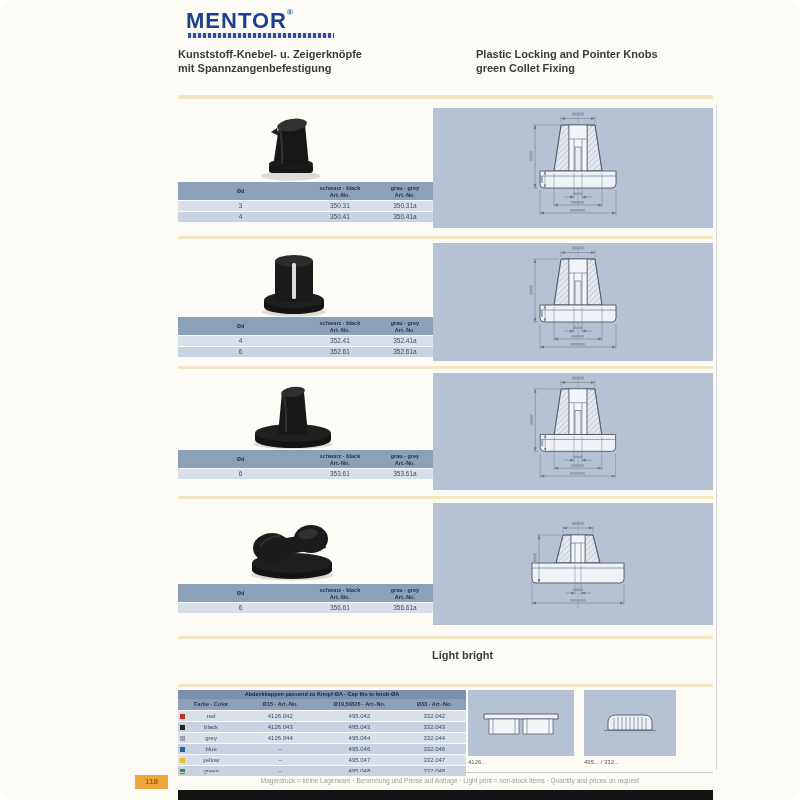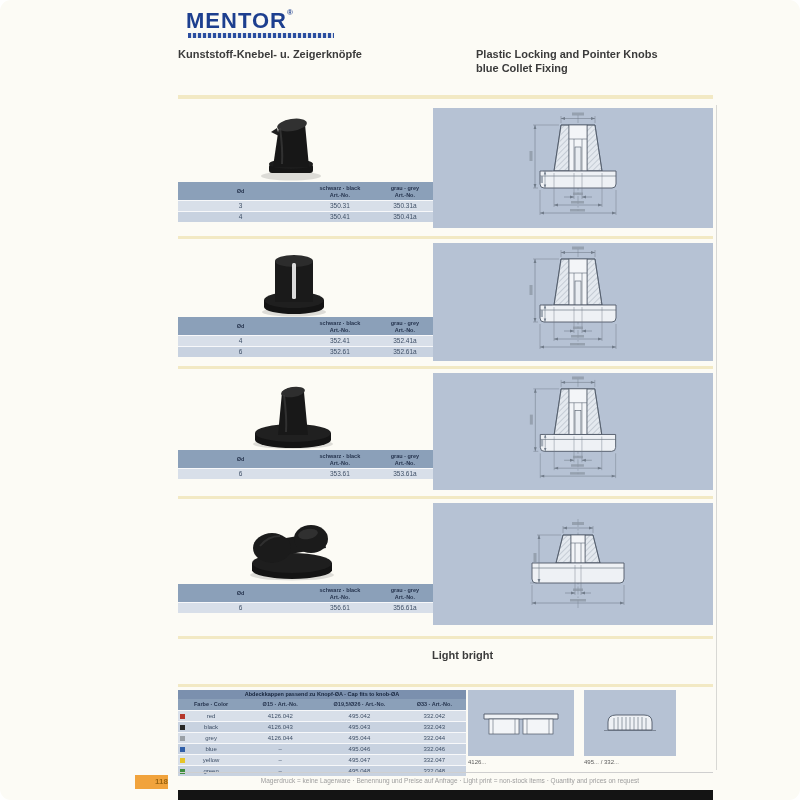--- a/index.html
+++ b/index.html
@@ -55,21 +55,21 @@
   .cp1{left:468px;width:106px;height:66px;}
   .cp2{left:584px;width:92px;height:66px;}
   .cpanel svg{display:block;width:100%;height:100%;}
   .caption{position:absolute;top:759px;font-size:6px;color:#5a5a5a;}
   .cap1{left:468px;} .cap2{left:584px;}
 
   
   .footline{position:absolute;left:178px;top:772px;width:535px;height:1px;background:#cfcfcf;}
   .edgeline{position:absolute;left:716px;top:105px;width:1px;height:665px;background:#d8d8d4;}
   .pagebadge{position:absolute;left:135px;top:775px;width:33px;height:14px;line-height:14px;
-        background:#f1a33c;color:#9c6510;font-size:8px;font-weight:bold;text-align:right;}
+        background:#f1a33c;color:#9c6510;font-size:8px;font-weight:bold;text-align:center;}
   .footnote{position:absolute;left:200px;top:777px;width:500px;font-size:6.5px;
         color:#9d9d9d;text-align:center;}
   .blackbar{position:absolute;left:178px;top:790px;width:535px;height:10px;background:#141414;}
 
   
   .cl{stroke:#7b8694;stroke-width:0.5;stroke-dasharray:8 2 1.5 2;fill:none;}
   .fillbody{fill:#e4e9ef;stroke:#4e5866;stroke-width:0.9;}
   .hatched{fill:url(#hatchp);stroke:#4e5866;stroke-width:0.6;}
   .cav{fill:#f3f5f8;stroke:#4e5866;stroke-width:0.7;}
   .cav2{fill:#e9edf2;stroke:#4e5866;stroke-width:0.6;}
@@ -203,24 +203,25 @@
         <line class="ln" x1="20" y1="40.5" x2="72" y2="40.5"></line>
       </g>
     </defs>
   </svg>
 
   <div class="logo"><span>MENTOR</span><sup>®</sup></div>
   <div class="logo-tagline"></div>
 
   <div class="heading h-de">
     <div>Kunststoff-Knebel- u. Zeigerknöpfe</div>
+    <div>mit Spannzangenbefestigung</div>
   </div>
   <div class="heading h-en">
     <div>Plastic Locking and Pointer Knobs</div>
-    <div>blue Collet Fixing</div>
+    <div>green Collet Fixing</div>
   </div>
 
   <div class="sep" style="top:95px"></div>
 
   <svg class="photo" style="left:243px;top:112px" width="96" height="70" viewBox="0 0 96 70">
     <ellipse cx="48" cy="64" rx="30" ry="4.5" fill="rgba(0,0,0,0.12)"></ellipse>
     <rect x="26" y="52" width="44" height="9" rx="3" fill="#161616"></rect>
     <ellipse cx="48" cy="52" rx="22" ry="5" fill="#1c1c1c"></ellipse>
     <path d="M30,55 L36,14 Q48,2 62,12 L66,55 Z" fill="#171717"></path>
     <ellipse cx="49" cy="13" rx="15" ry="6" fill="#313131" transform="rotate(-9 49 13)"></ellipse>

